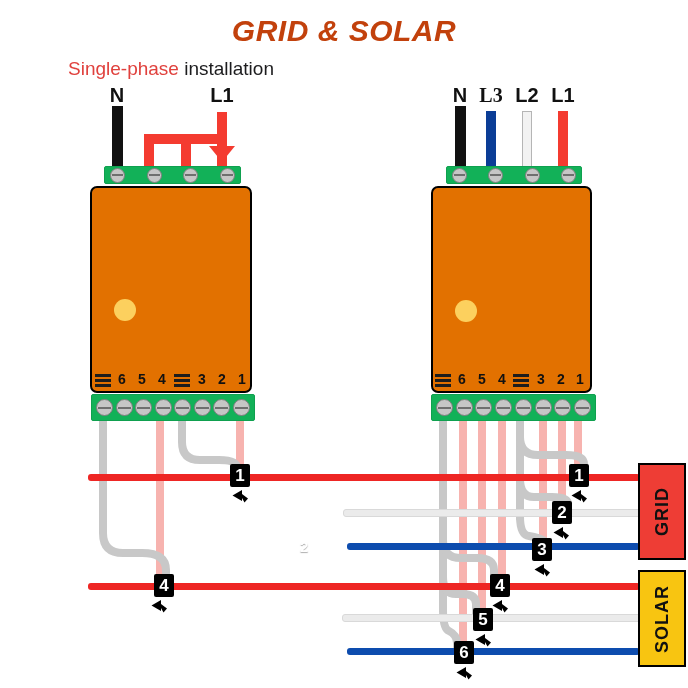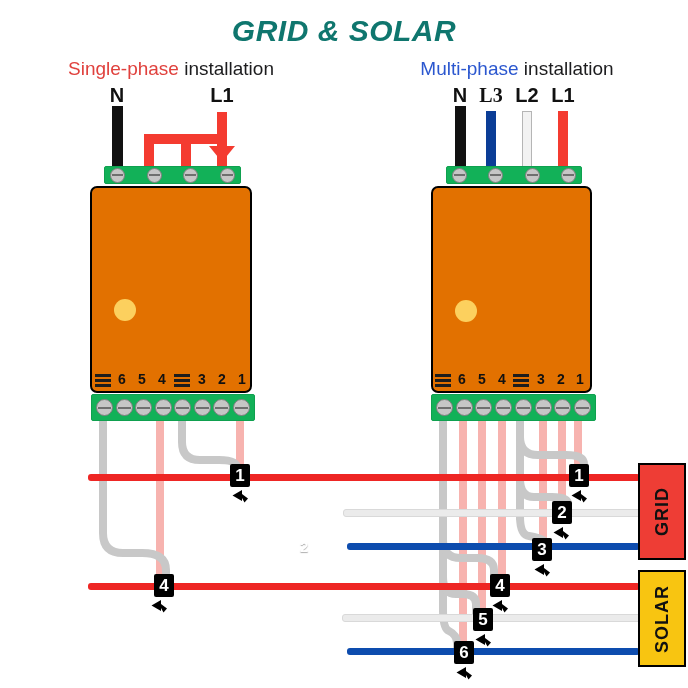--- a/index.html
+++ b/index.html
@@ -1,20 +1,20 @@
 <!DOCTYPE html>
 <html><head>
 <meta charset="utf-8">
 <style>
   html,body{margin:0;padding:0;background:#fff;}
   #canvas{position:relative;width:688px;height:688px;background:#fff;overflow:hidden;
           font-family:"Liberation Sans","DejaVu Sans",sans-serif;}
   .abs{position:absolute;}
   .title{width:688px;top:14px;left:0;text-align:center;font-size:30px;font-weight:bold;
-         font-style:italic;color:#0f766e;letter-spacing:.5px;}
+         font-style:italic;color:#c2410c;letter-spacing:.5px;}
   .subtitle{top:58px;text-align:center;font-size:19px;font-weight:normal;color:#1c1c1e;}
   .sub-red{color:#e0413d;}
   .sub-blue{color:#2b57cf;}
   .inlabel{top:84px;width:30px;text-align:center;font-size:20px;font-weight:bold;color:#111;}
   .wire{position:absolute;}
   .strip{position:absolute;background:#12b158;border:1px solid #0fa04f;border-radius:2px;
          display:flex;align-items:center;justify-content:space-between;box-sizing:border-box;}
   .screw{border-radius:50%;background:#c6c6c6;border:1px solid #7e7e7e;position:relative;box-sizing:border-box;}
   .screw::after{content:"";position:absolute;left:1px;right:1px;top:45%;height:2px;background:#6f6f6f;}
   .strip-top .screw{width:15px;height:15px;}
@@ -71,23 +71,20 @@
       <path d="M520 437 Q520 455 538 455 H566 Q584 455 584 464 V477"></path>
       <path d="M520 479 Q520 497 534 497 H552 Q568 497 568 504 V512"></path>
       <path d="M520 516 Q520 535 529 536 Q548 539 548 547 V550"></path>
     </g>
   </svg>
 
   <div class="abs title">GRID &amp; SOLAR</div>
   <div class="abs subtitle" style="left:60px;width:222px;">
     <span class="sub-red">Single-phase</span><span> installation</span>
   </div>
-  <div class="abs subtitle" style="left:406px;width:222px;">
-    <span class="sub-blue">Multi-phase</span><span> installation</span>
-  </div>
 
   <div class="abs inlabel" style="left:102px;">N</div>
   <div class="abs inlabel" style="left:207px;">L1</div>
 
   <div class="wire topwire" style="left:112px;top:106px;width:11px;height:62px;background:#111;"></div>
   <div class="wire topwire" style="left:217px;top:112px;width:10px;height:56px;background:#f43b30;"></div>
   <div class="wire topwire" style="left:144px;top:134px;width:83px;height:10px;background:#f43b30;"></div>
   <div class="wire topwire" style="left:144px;top:140px;width:10px;height:28px;background:#f43b30;"></div>
   <div class="wire topwire" style="left:181px;top:140px;width:10px;height:28px;background:#f43b30;"></div>
   <div class="wire topwire tri-down" style="left:209px;top:146px;"></div>

